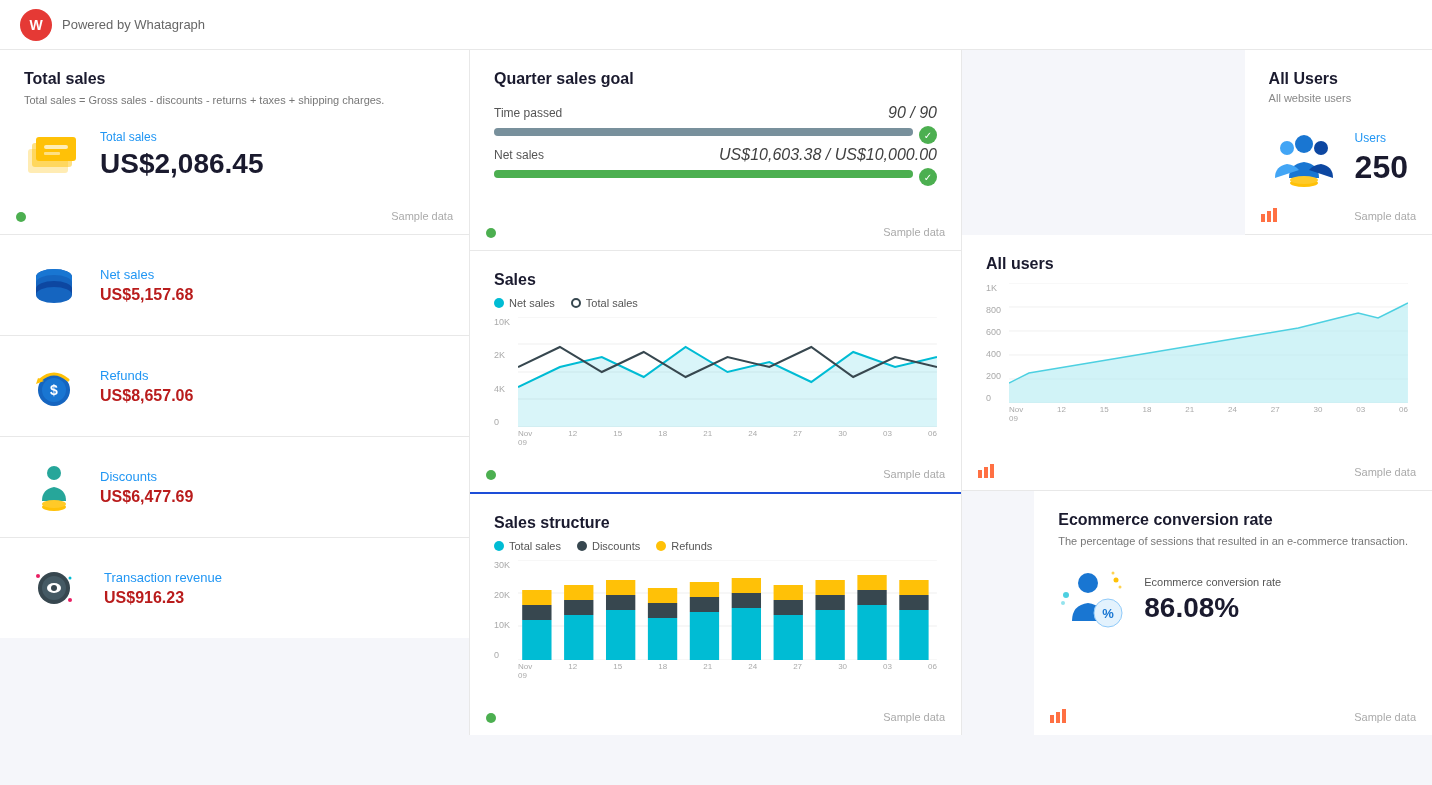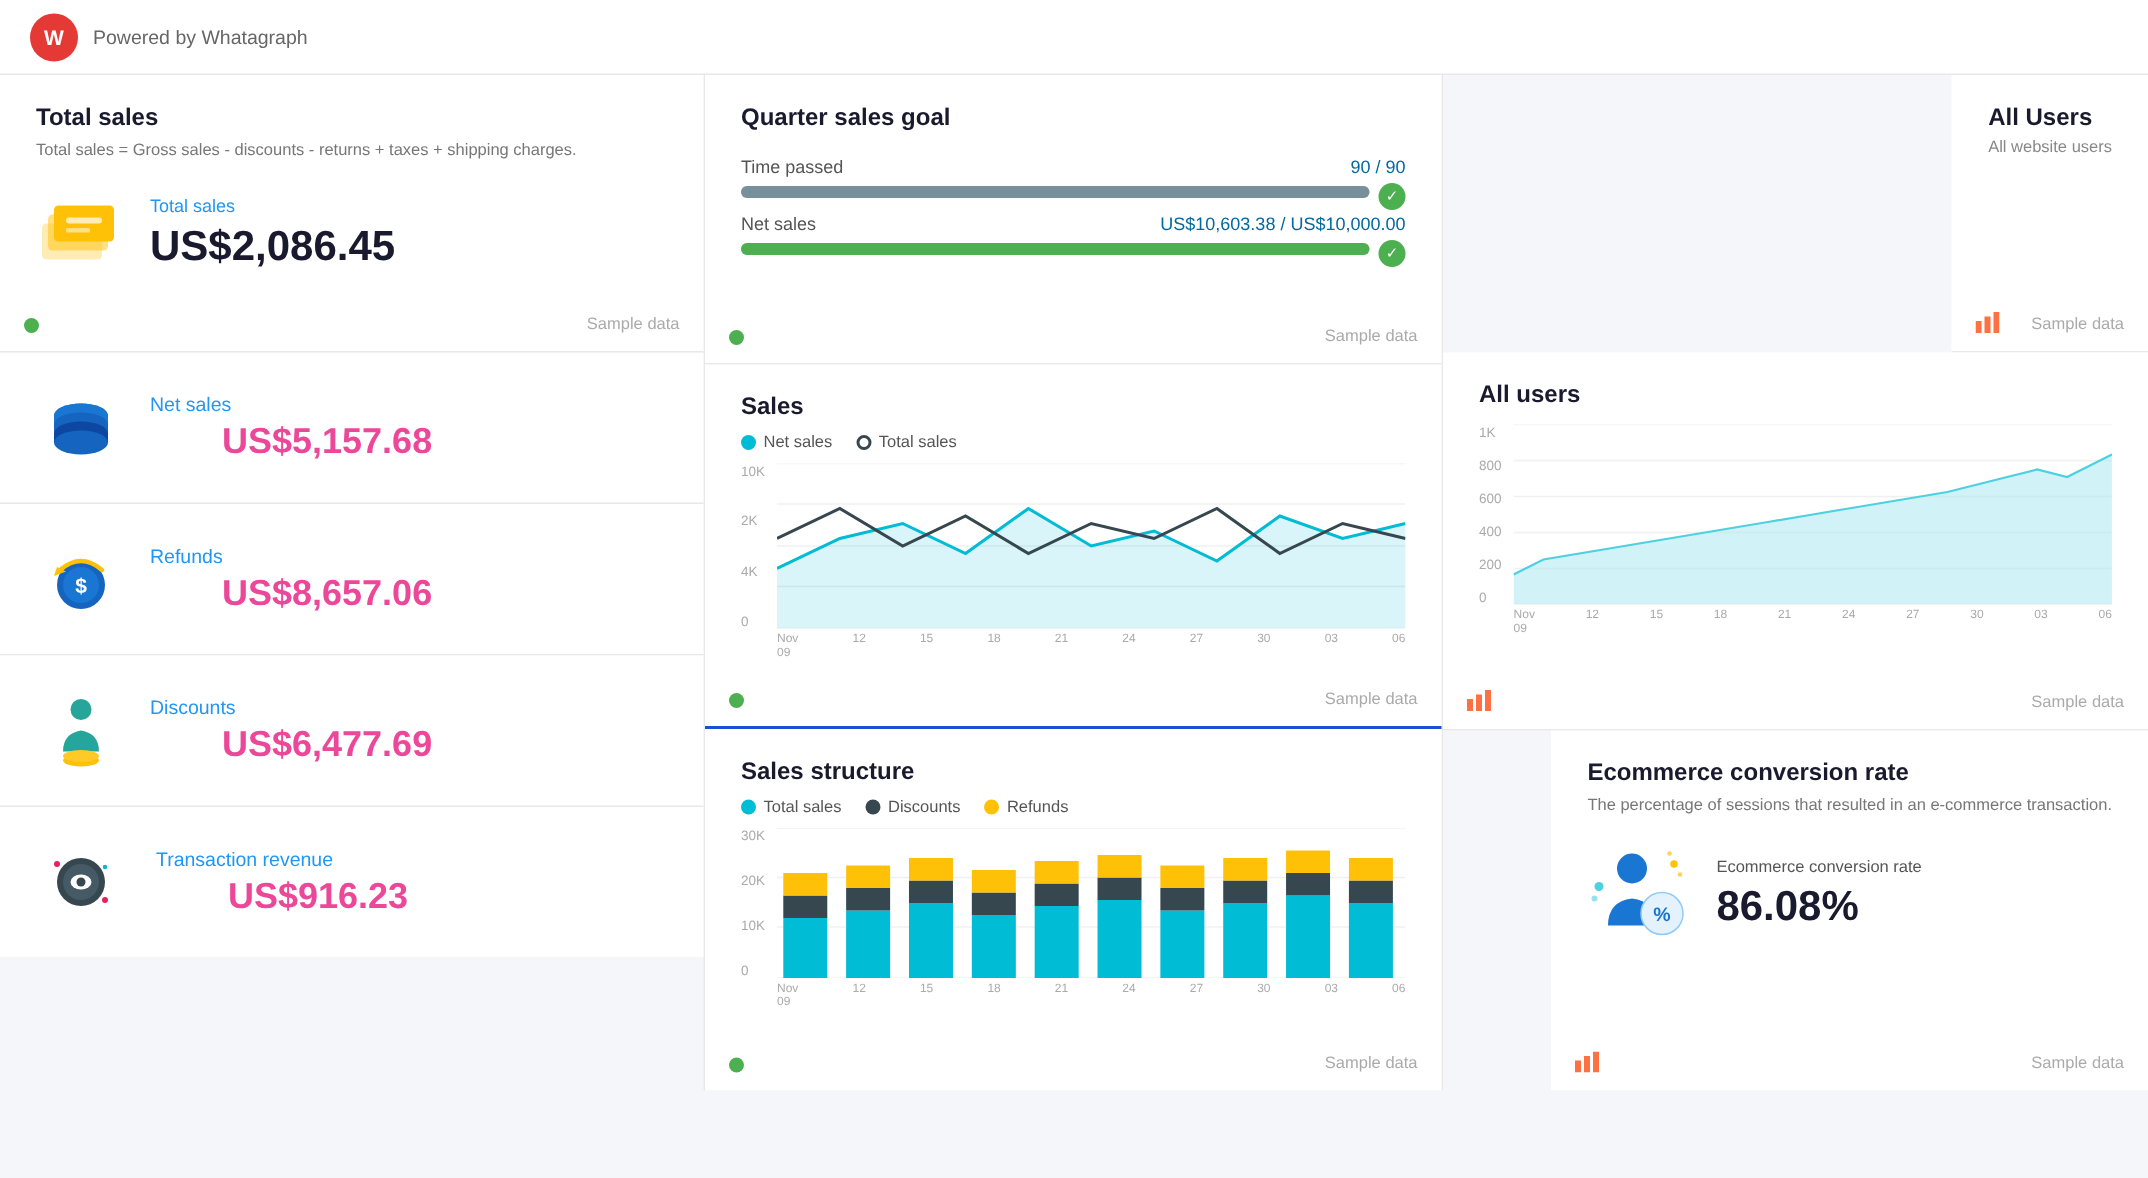--- a/index.html
+++ b/index.html
@@ -112,24 +112,23 @@
     }
 
     .metric-info .metric-label {
       font-size: 13px;
       color: #2196f3;
       font-weight: 500;
       margin-bottom: 4px;
     }
 
     .metric-info .metric-value {
-      font-size: 24px;
+      font-size: 16px;
       font-weight: 700;
-      color: #ec4899;
-      margin-left: 48px;
+      color: #b91c1c;
     }
 
     
     .total-sales-card {
       padding: 20px 24px 40px;
       background: white;
       border-bottom: 1px solid #e8e8e8;
       position: relative;
       min-height: 185px;
     }
@@ -146,21 +145,21 @@
       font-weight: 700;
       color: #1a1a2e;
     }
     .progress-row {
       display: flex;
       justify-content: space-between;
       align-items: center;
       margin-bottom: 6px;
     }
     .progress-label { font-size: 12px; color: #555; }
-    .progress-value { font-size: 12px; color: #0369a1; }
+    .progress-value { font-size: 16px; color: #404040; font-style: italic; }
     .progress-bar-bg {
       height: 8px;
       background: #e0e0e0;
       border-radius: 4px;
       margin-bottom: 10px;
       position: relative;
     }
     .progress-bar-fill {
       height: 100%;
       border-radius: 4px;
@@ -482,20 +481,43 @@
       <span class="sample-data">Sample data</span>
     </div>
   </div>
 
   <div class="right-col">
 
     <div class="card" style="padding-bottom:40px;min-height:185px;">
       <div class="card-title">All Users</div>
       <div class="card-subtitle">All website users</div>
 
+      <div style="display:flex;align-items:center;gap:16px;margin-top:8px;">
+
+        <div style="width:70px;height:60px;">
+          <svg width="70" height="60" viewBox="0 0 70 60">
+
+            <circle cx="35" cy="16" r="9" fill="#1976d2"></circle>
+            <path d="M20 50 Q20 36 35 34 Q50 36 50 50" fill="#1976d2"></path>
+
+            <circle cx="18" cy="20" r="7" fill="#42a5f5"></circle>
+            <path d="M6 50 Q6 38 18 36 Q26 37 30 42" fill="#42a5f5"></path>
+
+            <circle cx="52" cy="20" r="7" fill="#0d47a1"></circle>
+            <path d="M40 42 Q44 37 52 36 Q64 38 64 50" fill="#0d47a1"></path>
+
+            <ellipse cx="35" cy="55" rx="14" ry="4" fill="#ffc107"></ellipse>
+            <ellipse cx="35" cy="52" rx="14" ry="4" fill="#ffca28"></ellipse>
+          </svg>
+        </div>
+        <div>
+          <div style="font-size:12px;color:#2196f3;font-weight:500;margin-bottom:4px;">Users</div>
+          <div style="font-size:32px;font-weight:700;color:#1a1a2e;">250</div>
+        </div>
+      </div>
 
       <div style="position:absolute;bottom:12px;left:16px;">
         <svg width="16" height="14" viewBox="0 0 16 14">
           <rect x="0" y="6" width="4" height="8" fill="#ff7043"></rect>
           <rect x="6" y="3" width="4" height="11" fill="#ff7043"></rect>
           <rect x="12" y="0" width="4" height="14" fill="#ff7043"></rect>
         </svg>
       </div>
       <span class="sample-data">Sample data</span>
     </div>

